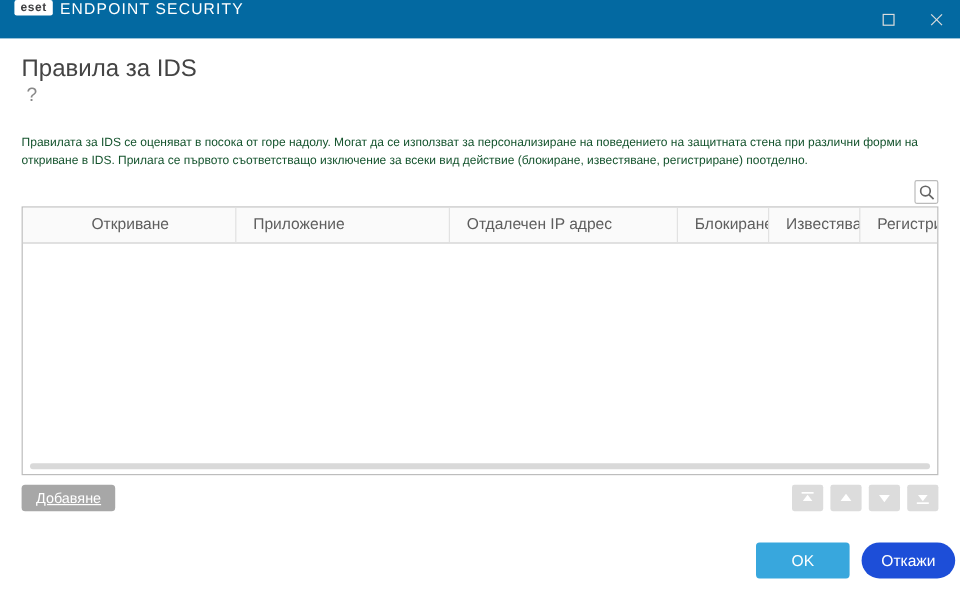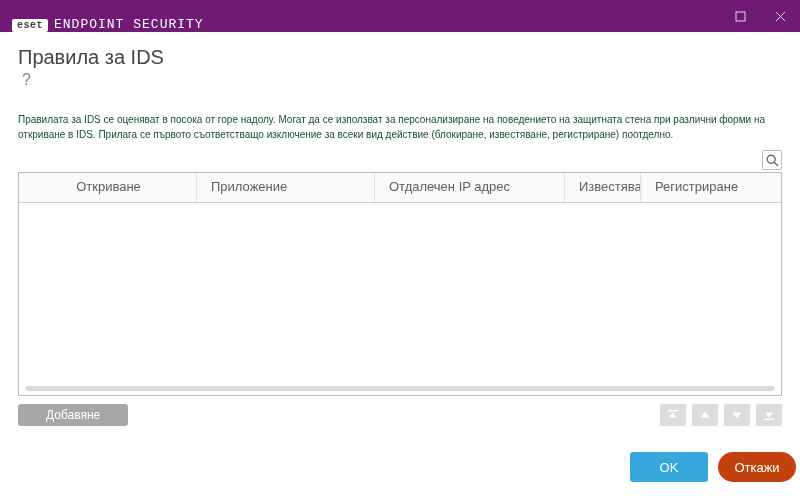--- a/index.html
+++ b/index.html
@@ -8,27 +8,26 @@
     font-size: 13px;
     background: #fff;
     color: #333;
     width: 800px;
     height: 500px;
     overflow: hidden;
     display: flex;
     flex-direction: column;
   }
   .titlebar {
-    background: #701a75;
+    background: #0369a1;
     color: #fff;
     height: 32px;
     display: flex;
-    align-items: flex-end;
+    align-items: flex-start;
     padding: 0 0 0 12px;
-    font-family: Liberation Mono, monospace;
   }
   .titlebar .brand-badge {
     background: #fff;
     color: #414042;
     font-weight: bold;
     font-size: 10px;
     padding: 1px 5px;
     border-radius: 2px;
     margin-right: 6px;
     letter-spacing: 0.5px;
@@ -142,24 +141,25 @@
   .action-row {
     display: flex;
     align-items: center;
     margin-top: 8px;
     gap: 6px;
   }
   .pill {
     background: #a7a7a7;
     color: #fff;
     border: none;
-    padding: 4px 28px;
+    padding: 4px 12px;
     font-size: 12px;
     border-radius: 3px;
     cursor: pointer;
+    text-decoration: underline;
   }
   .pill.disabled {
     background: #dcdcdc;
     color: #fff;
     cursor: default;
   }
   .action-row .spacer { flex: 1; }
   .nav-btn {
     width: 26px;
     height: 22px;
@@ -186,21 +186,21 @@
     cursor: pointer;
     display: flex;
     align-items: center;
     justify-content: center;
   }
   .btn-primary {
     background: #38a7dd;
     color: #fff;
   }
   .btn-secondary {
-    background: #c2410c;
+    background: #1d4ed8;
     color: #fff;
     border-radius: 15px;
   }
 </style>
 </head>
 <body>
 
 <div class="titlebar">
   <span class="brand-badge">eset</span>
   <span class="brand-text">ENDPOINT SECURITY</span>
@@ -232,20 +232,21 @@
           <line x1="8.2" y1="8.2" x2="12" y2="12"></line>
         </svg>
     </div>
   </div>
 
   <div class="table-wrap">
     <div class="thead">
       <div class="th th-c0">Откриване</div>
       <div class="th th-c1">Приложение</div>
       <div class="th th-c2">Отдалечен IP адрес</div>
+      <div class="th th-c3">Блокиране</div>
       <div class="th th-c4">Известяване</div>
       <div class="th th-c5">Регистриране</div>
     </div>
     <div class="tbody">
       <div class="hscroll-track"></div>
     </div>
   </div>
 
   <div class="action-row">
     <button class="pill">Добавяне</button>

